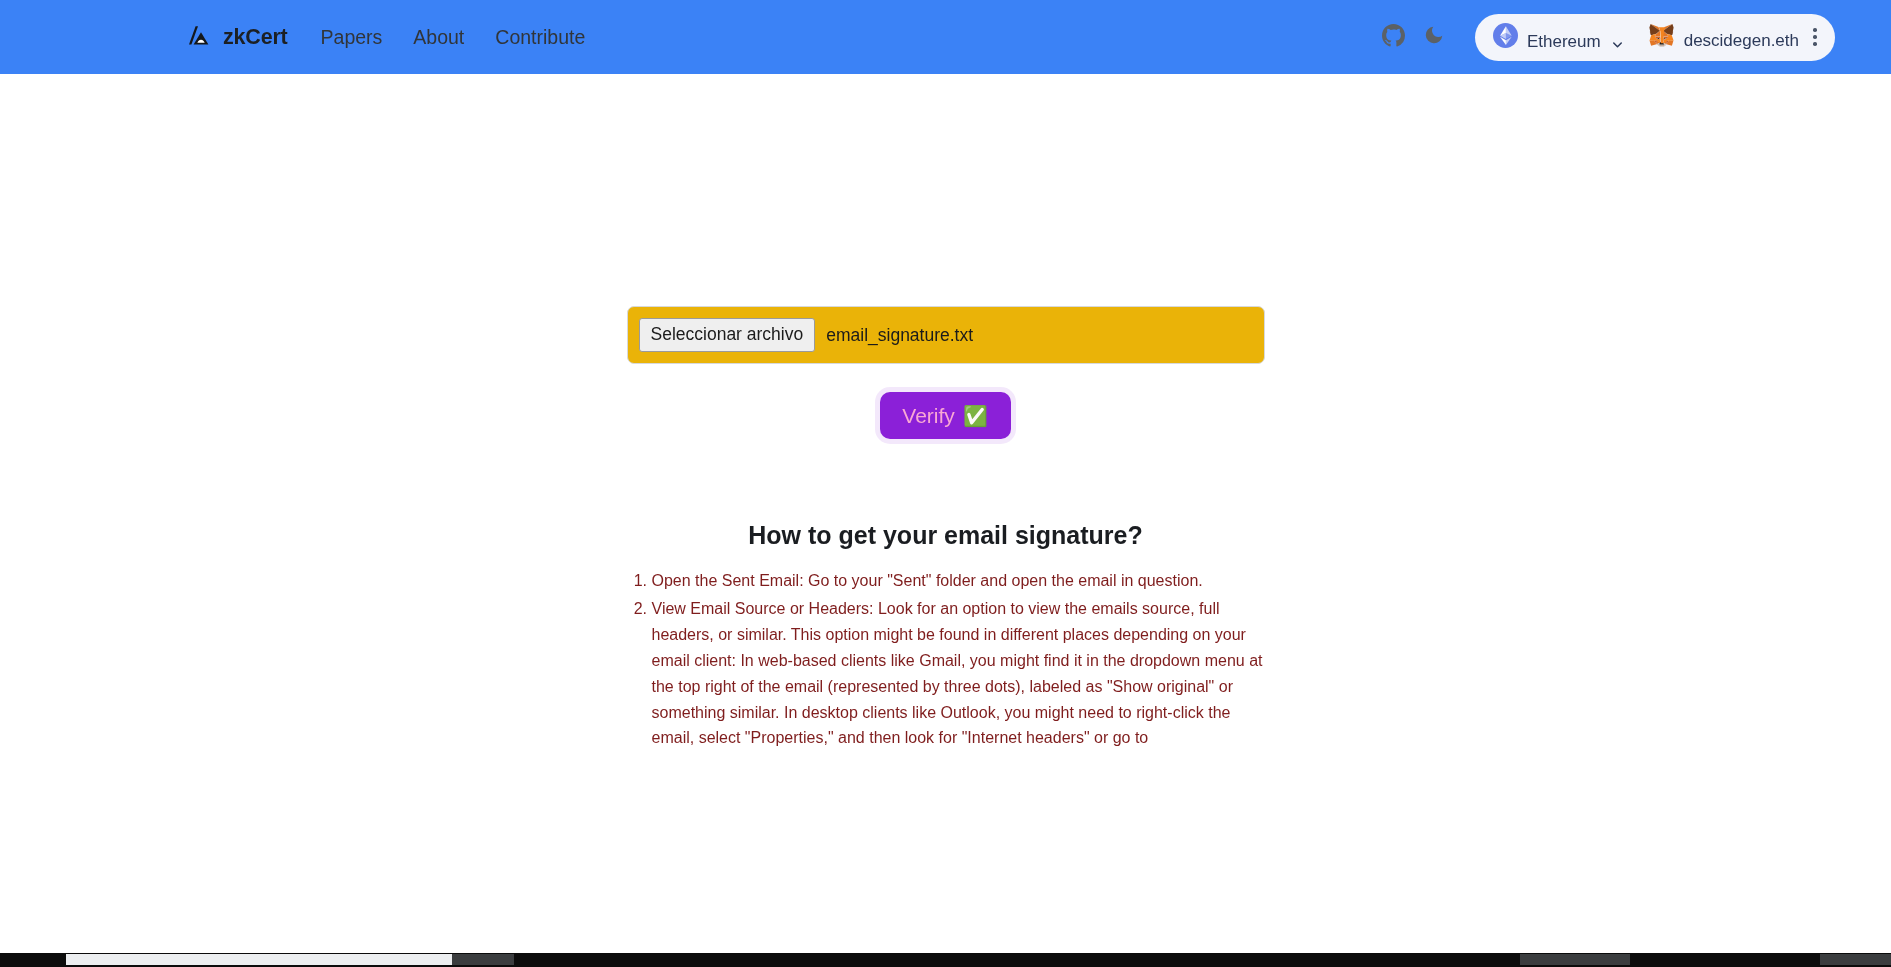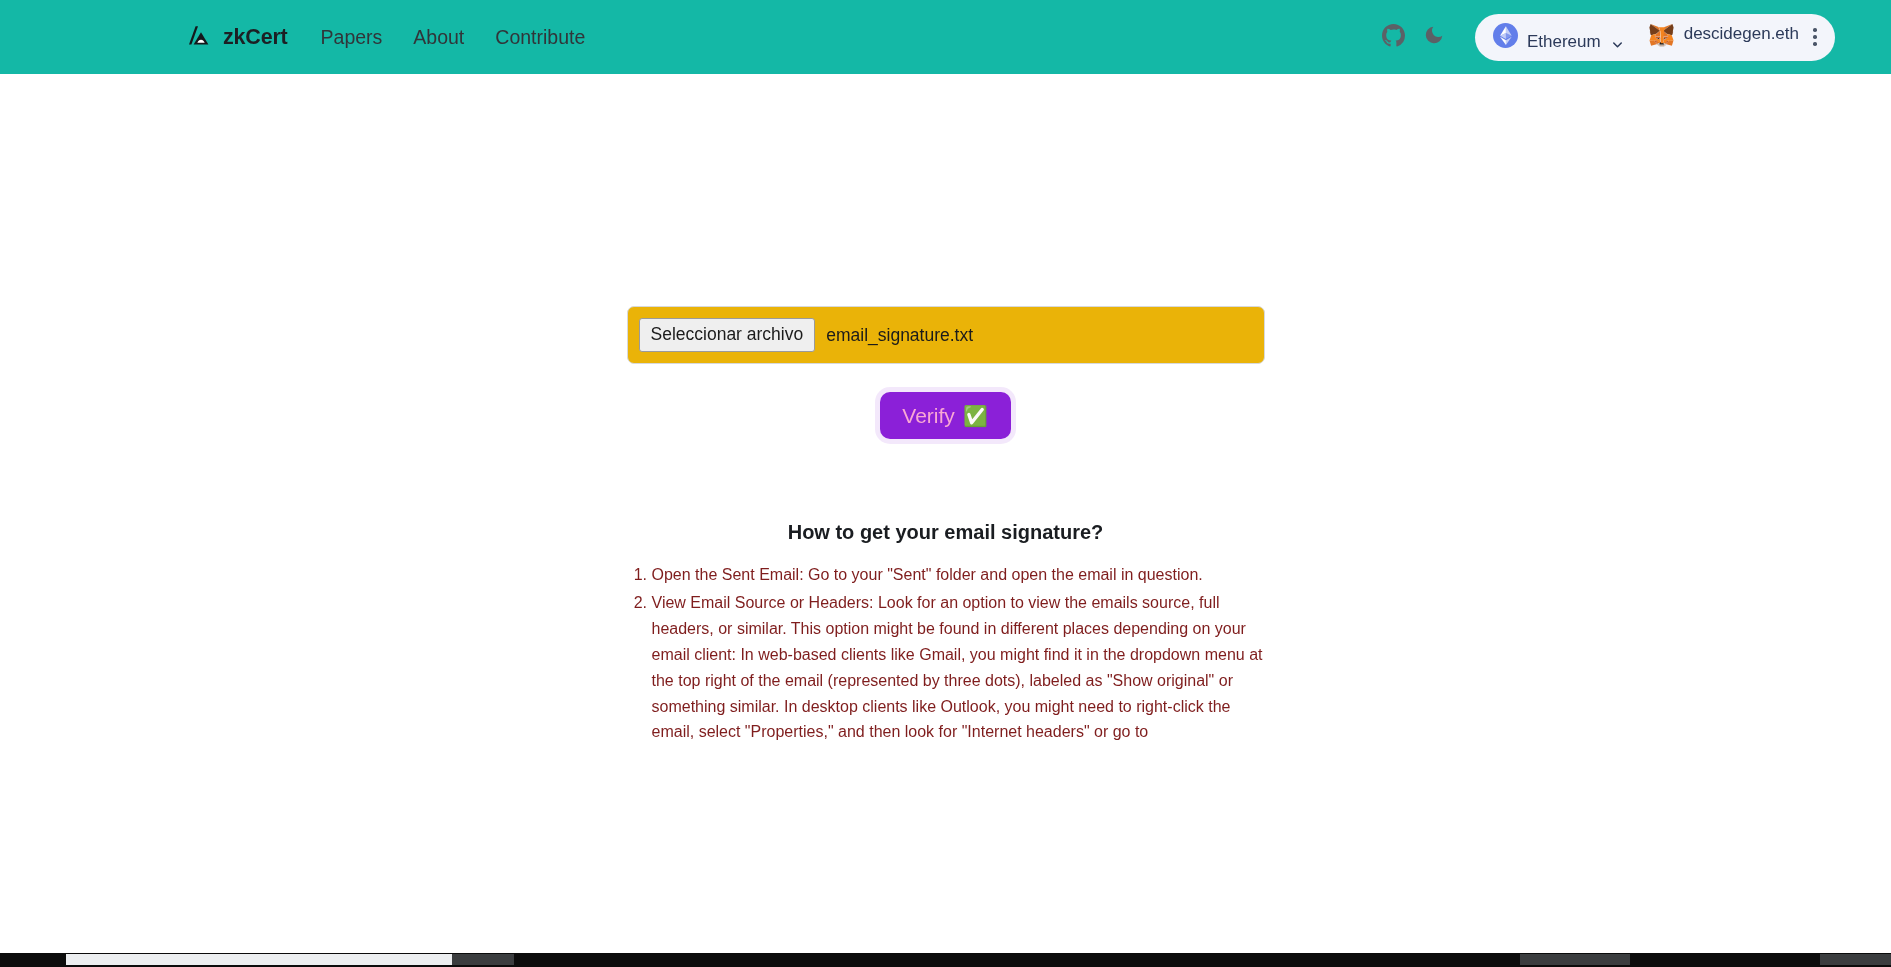--- a/index.html
+++ b/index.html
@@ -15,21 +15,21 @@
   body {
     position: relative;
   }
 
   
   .header {
     height: 74px;
     width: 100%;
     display: flex;
     align-items: center;
-    background: #14b8a6;
+    background: #3b82f6;
     padding: 0 56px 0 186px;
     position: relative;
   }
 
   .brand {
     display: flex;
     align-items: center;
     gap: 11px;
     margin-right: 30px;
     cursor: pointer;
@@ -100,21 +100,21 @@
     font-size: 17px;
     color: #2c3a5a;
     white-space: nowrap;
   }
   .chev {
     width: 15px; height: 15px; display:block;
   }
 
   .account-btn {
     display: flex;
-    align-items: flex-start;
+    align-items: flex-end;
     gap: 10px;
     padding: 5px 4px 5px 14px;
     border-radius: 22px;
     cursor: pointer;
     background: transparent;
     border: none;
   }
   .account-label {
     font-size: 17px;
     color: #2c3a5a;
@@ -207,21 +207,21 @@
     cursor: pointer;
     box-shadow: 0 0 0 5px rgba(139,32,216,0.10);
   }
   .verify-emoji { font-size: 20px; line-height: 1; }
 
   .howto {
     margin-top: 82px;
     width: 640px;
   }
   .howto-title {
-    font-size: 20px;
+    font-size: 25px;
     font-weight: bold;
     color: #1a1d21;
     text-align: center;
     margin-bottom: 18px;
   }
   .howto-list {
     list-style: decimal;
     padding-left: 26px;
   }
   .howto-list li {

